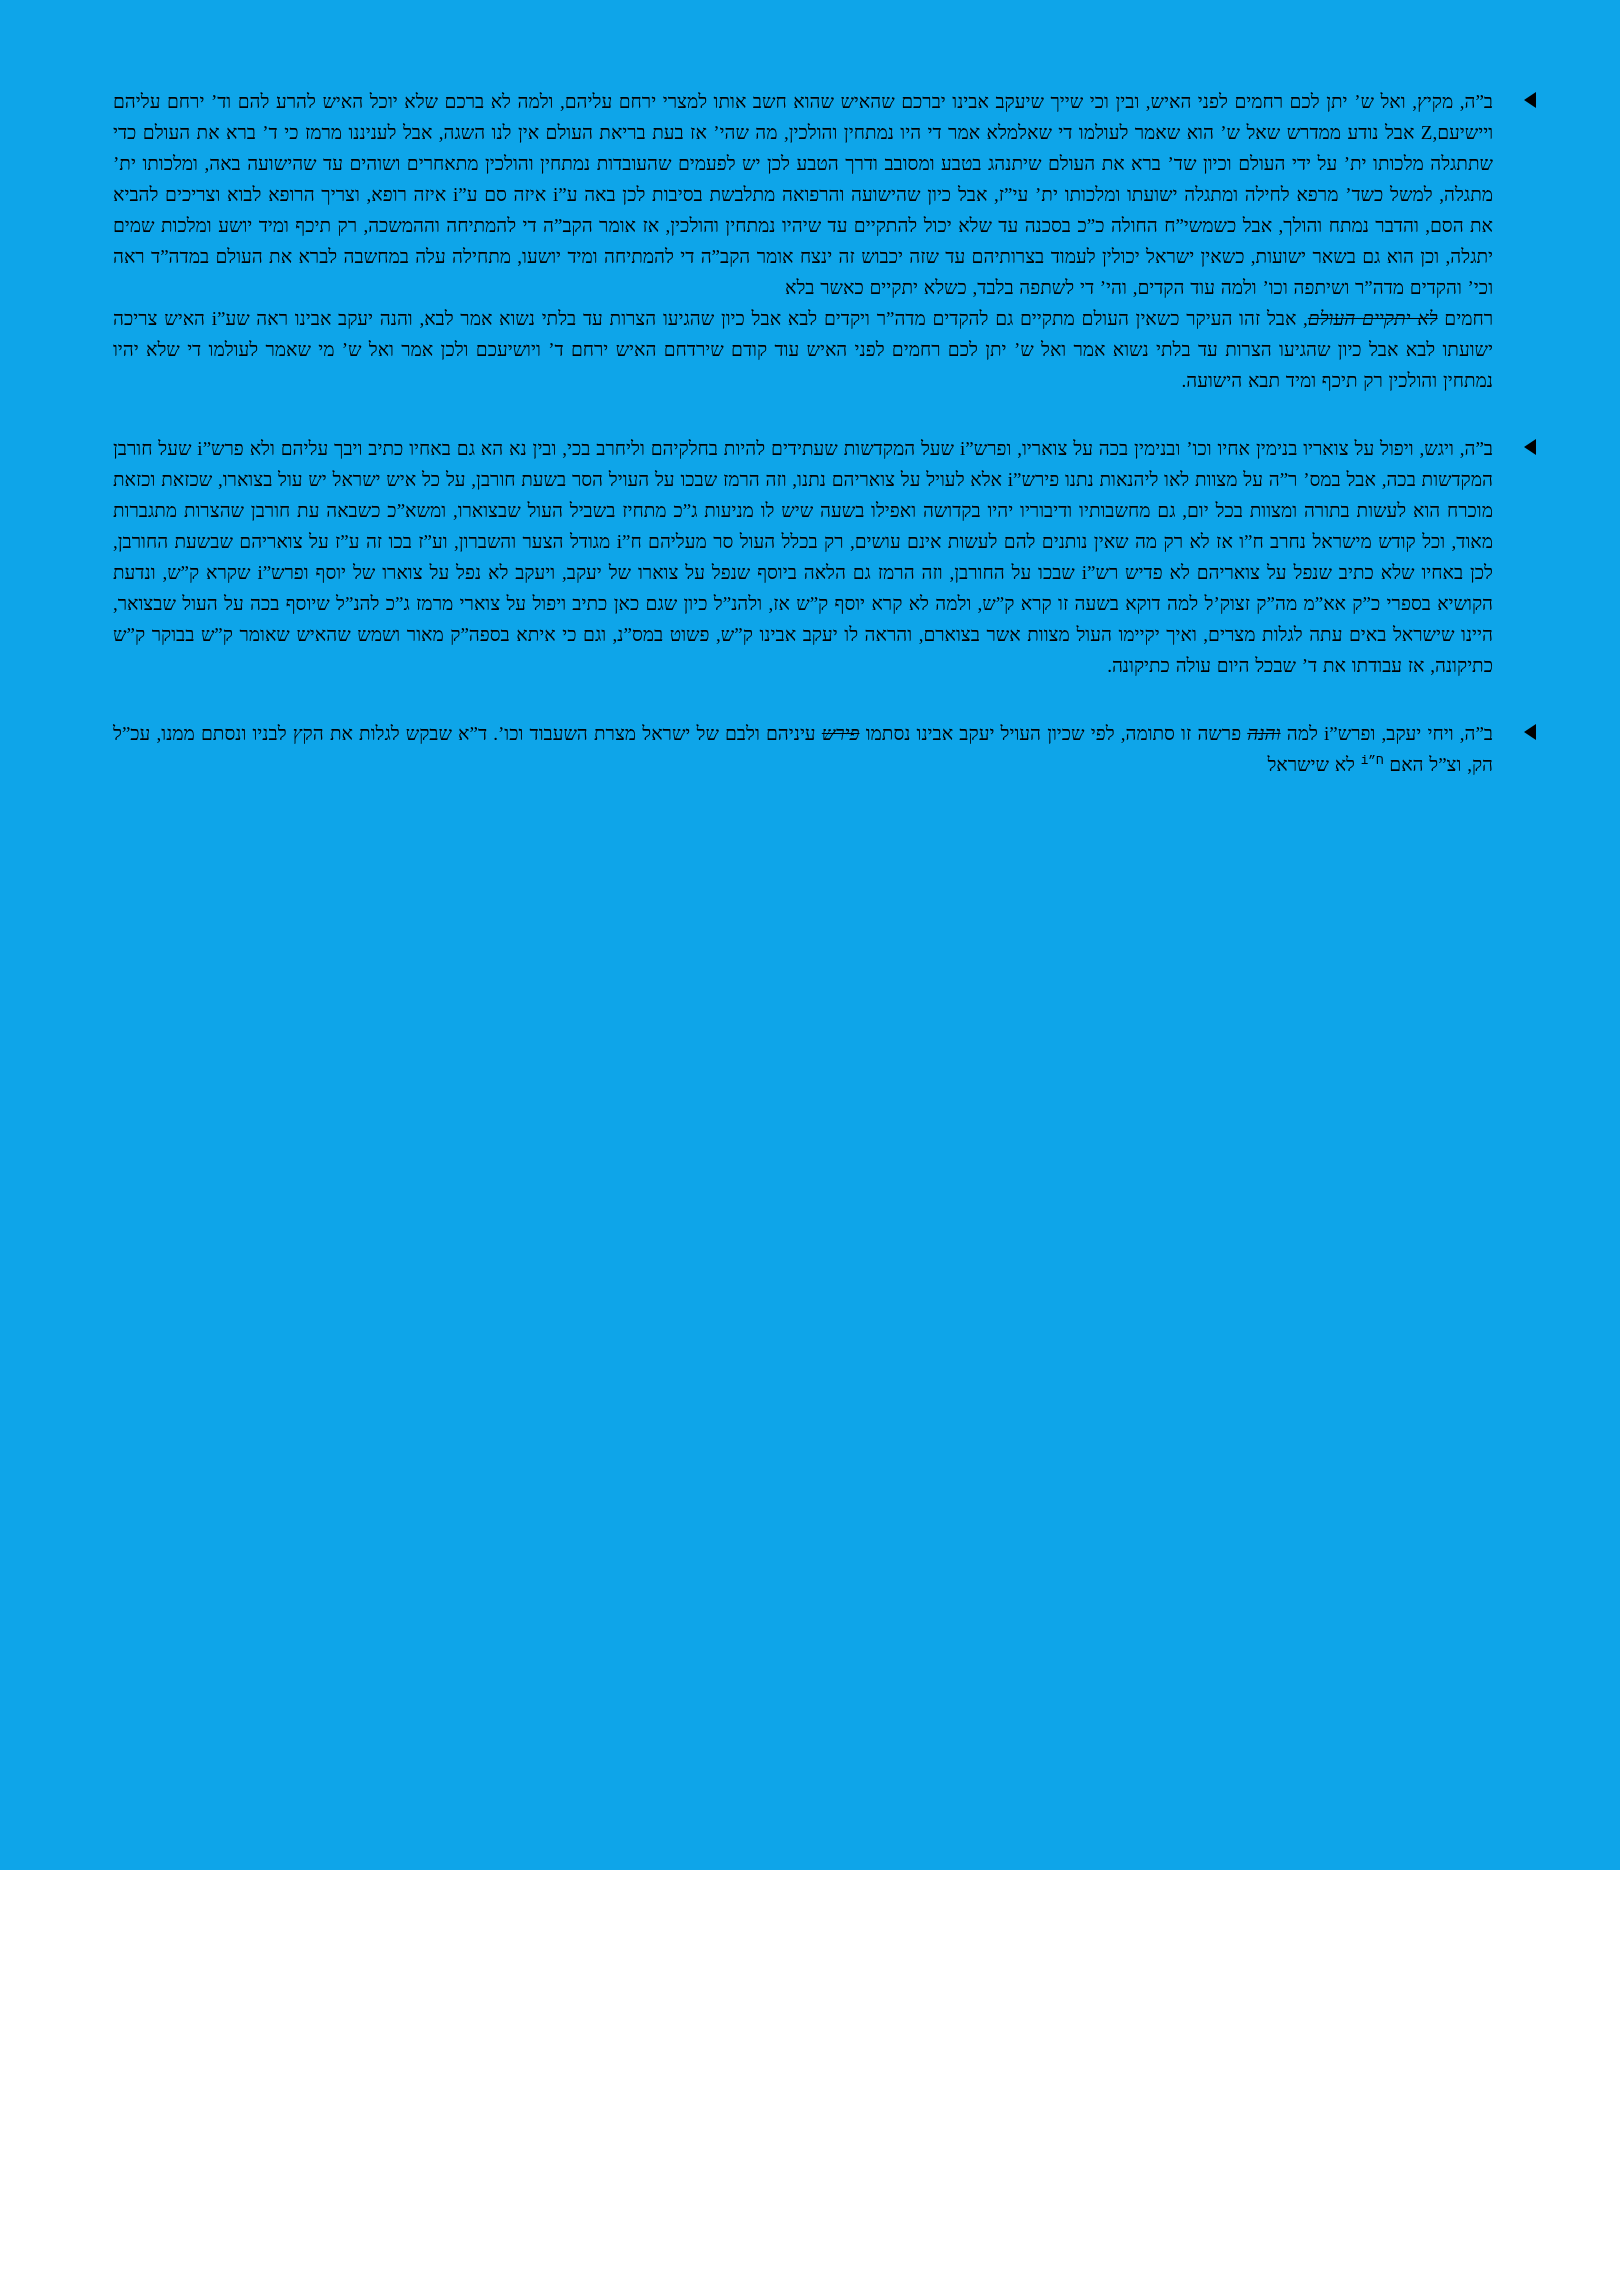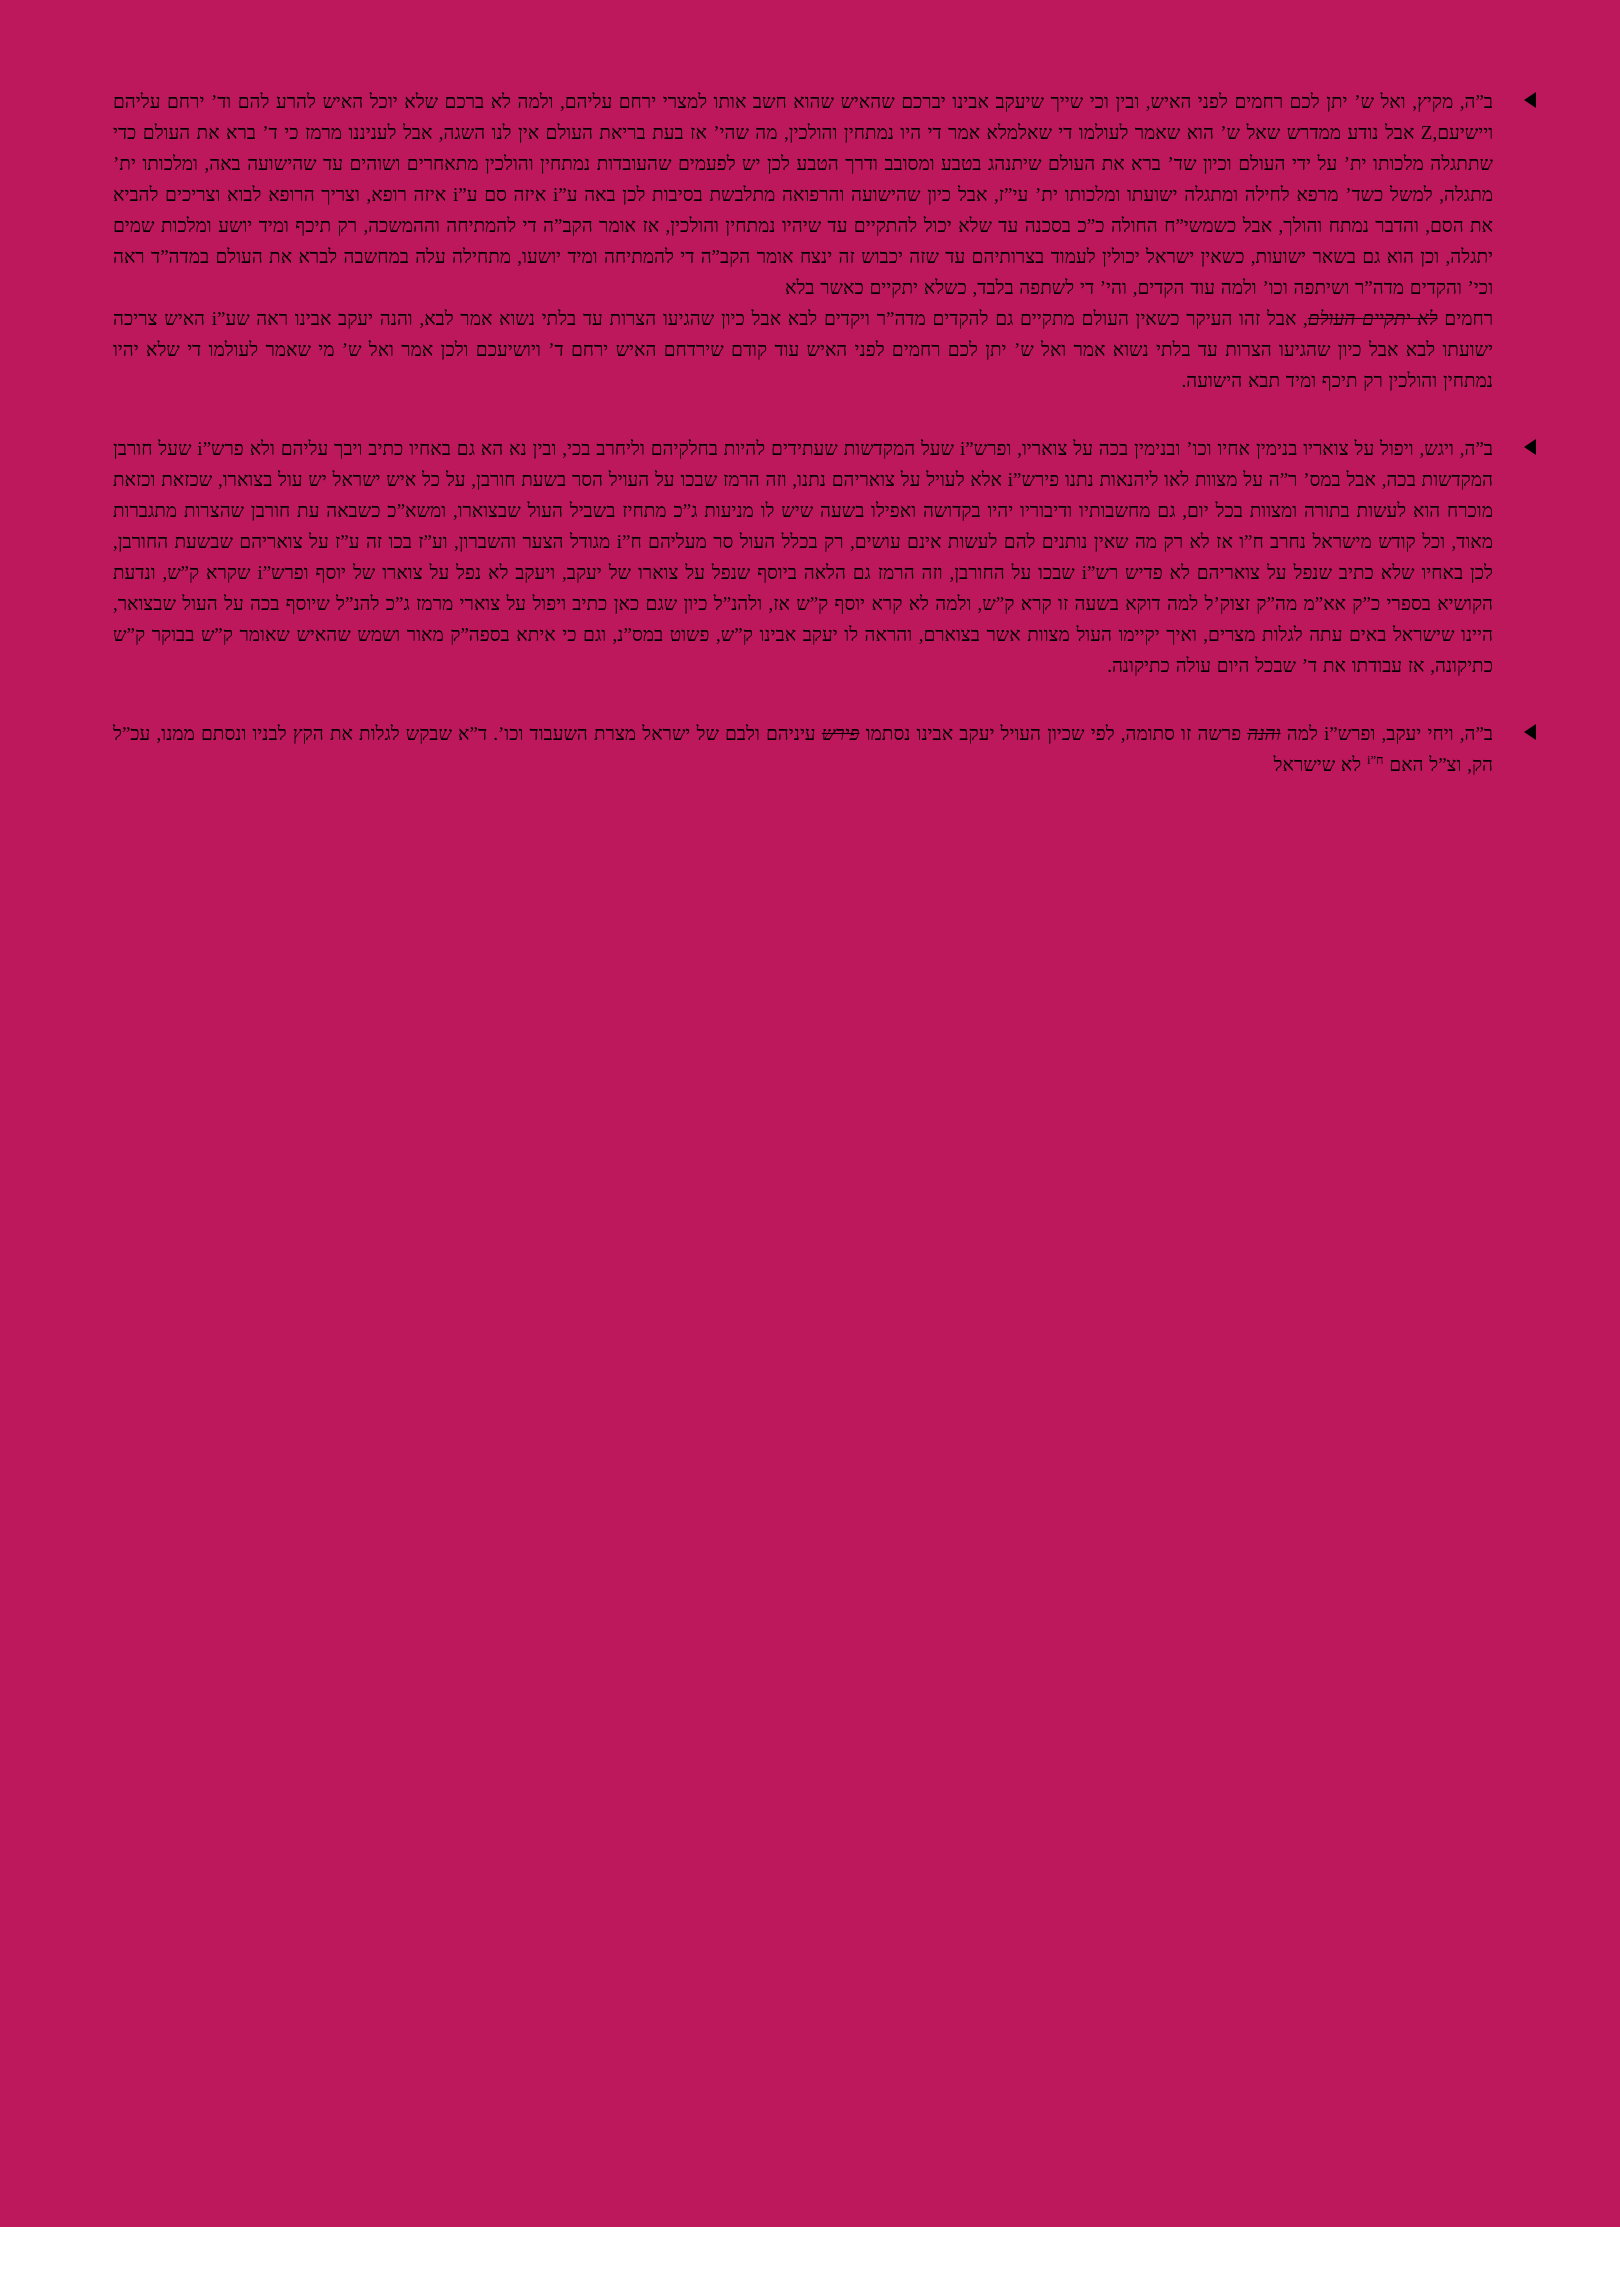--- a/index.html
+++ b/index.html
@@ -10,22 +10,22 @@
   body {
     width: 1620px;
     height: 2293px;
     font-family: "Liberation Serif", "DejaVu Serif", serif;
     color: #000000;
     overflow: hidden;
   }
   .page {
     position: relative;
     width: 1620px;
-    height: 2227px;
-    background: #be185d;
+    height: 1870px;
+    background: #0ea5e9;
     box-sizing: border-box;
     padding: 86px 127px 0 113px;
   }
   .doc-body {
     direction: rtl;
     text-align: justify;
     text-align-last: right;
   }
   .para-block {
     position: relative;
@@ -52,20 +52,21 @@
     text-align-last: right;
   }
   .strike {
     text-decoration: line-through;
     font-style: italic;
   }
   .sup {
     font-size: 12.7px;
     vertical-align: super;
     line-height: 0;
+    font-family: Liberation Mono, monospace;
   }
 </style>
 </head>
 <body>
 
 <div class="page">
   <div class="doc-body">
 
     <div class="para-block">
       <span class="bullet"></span>

